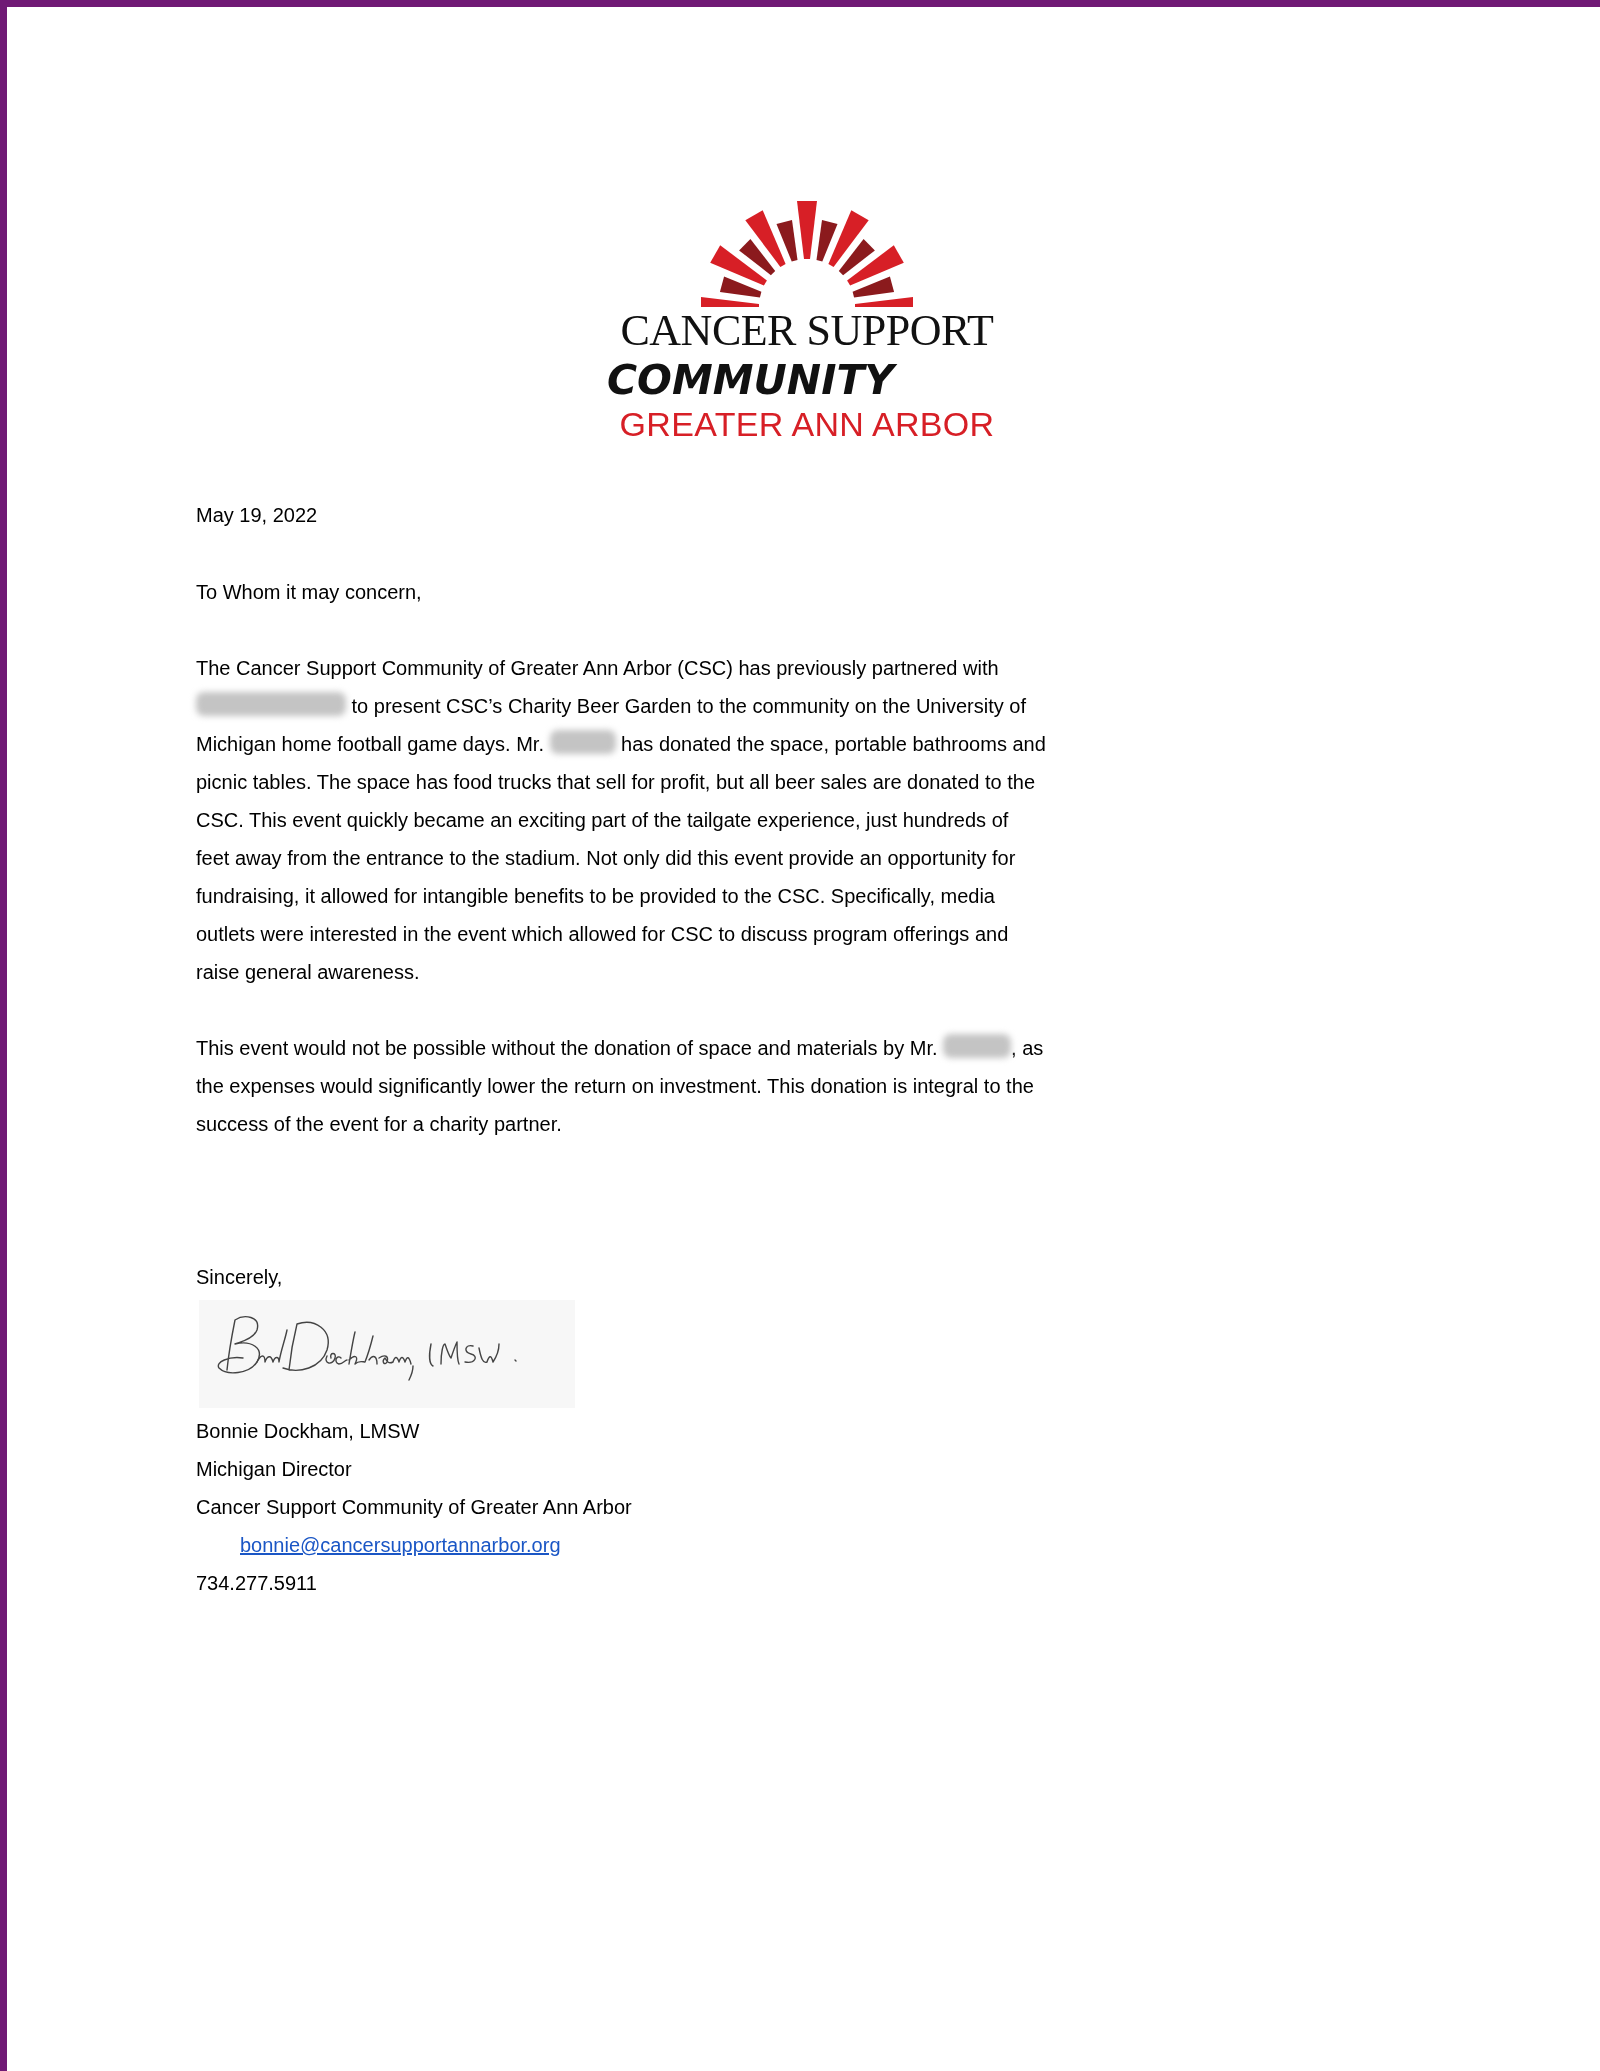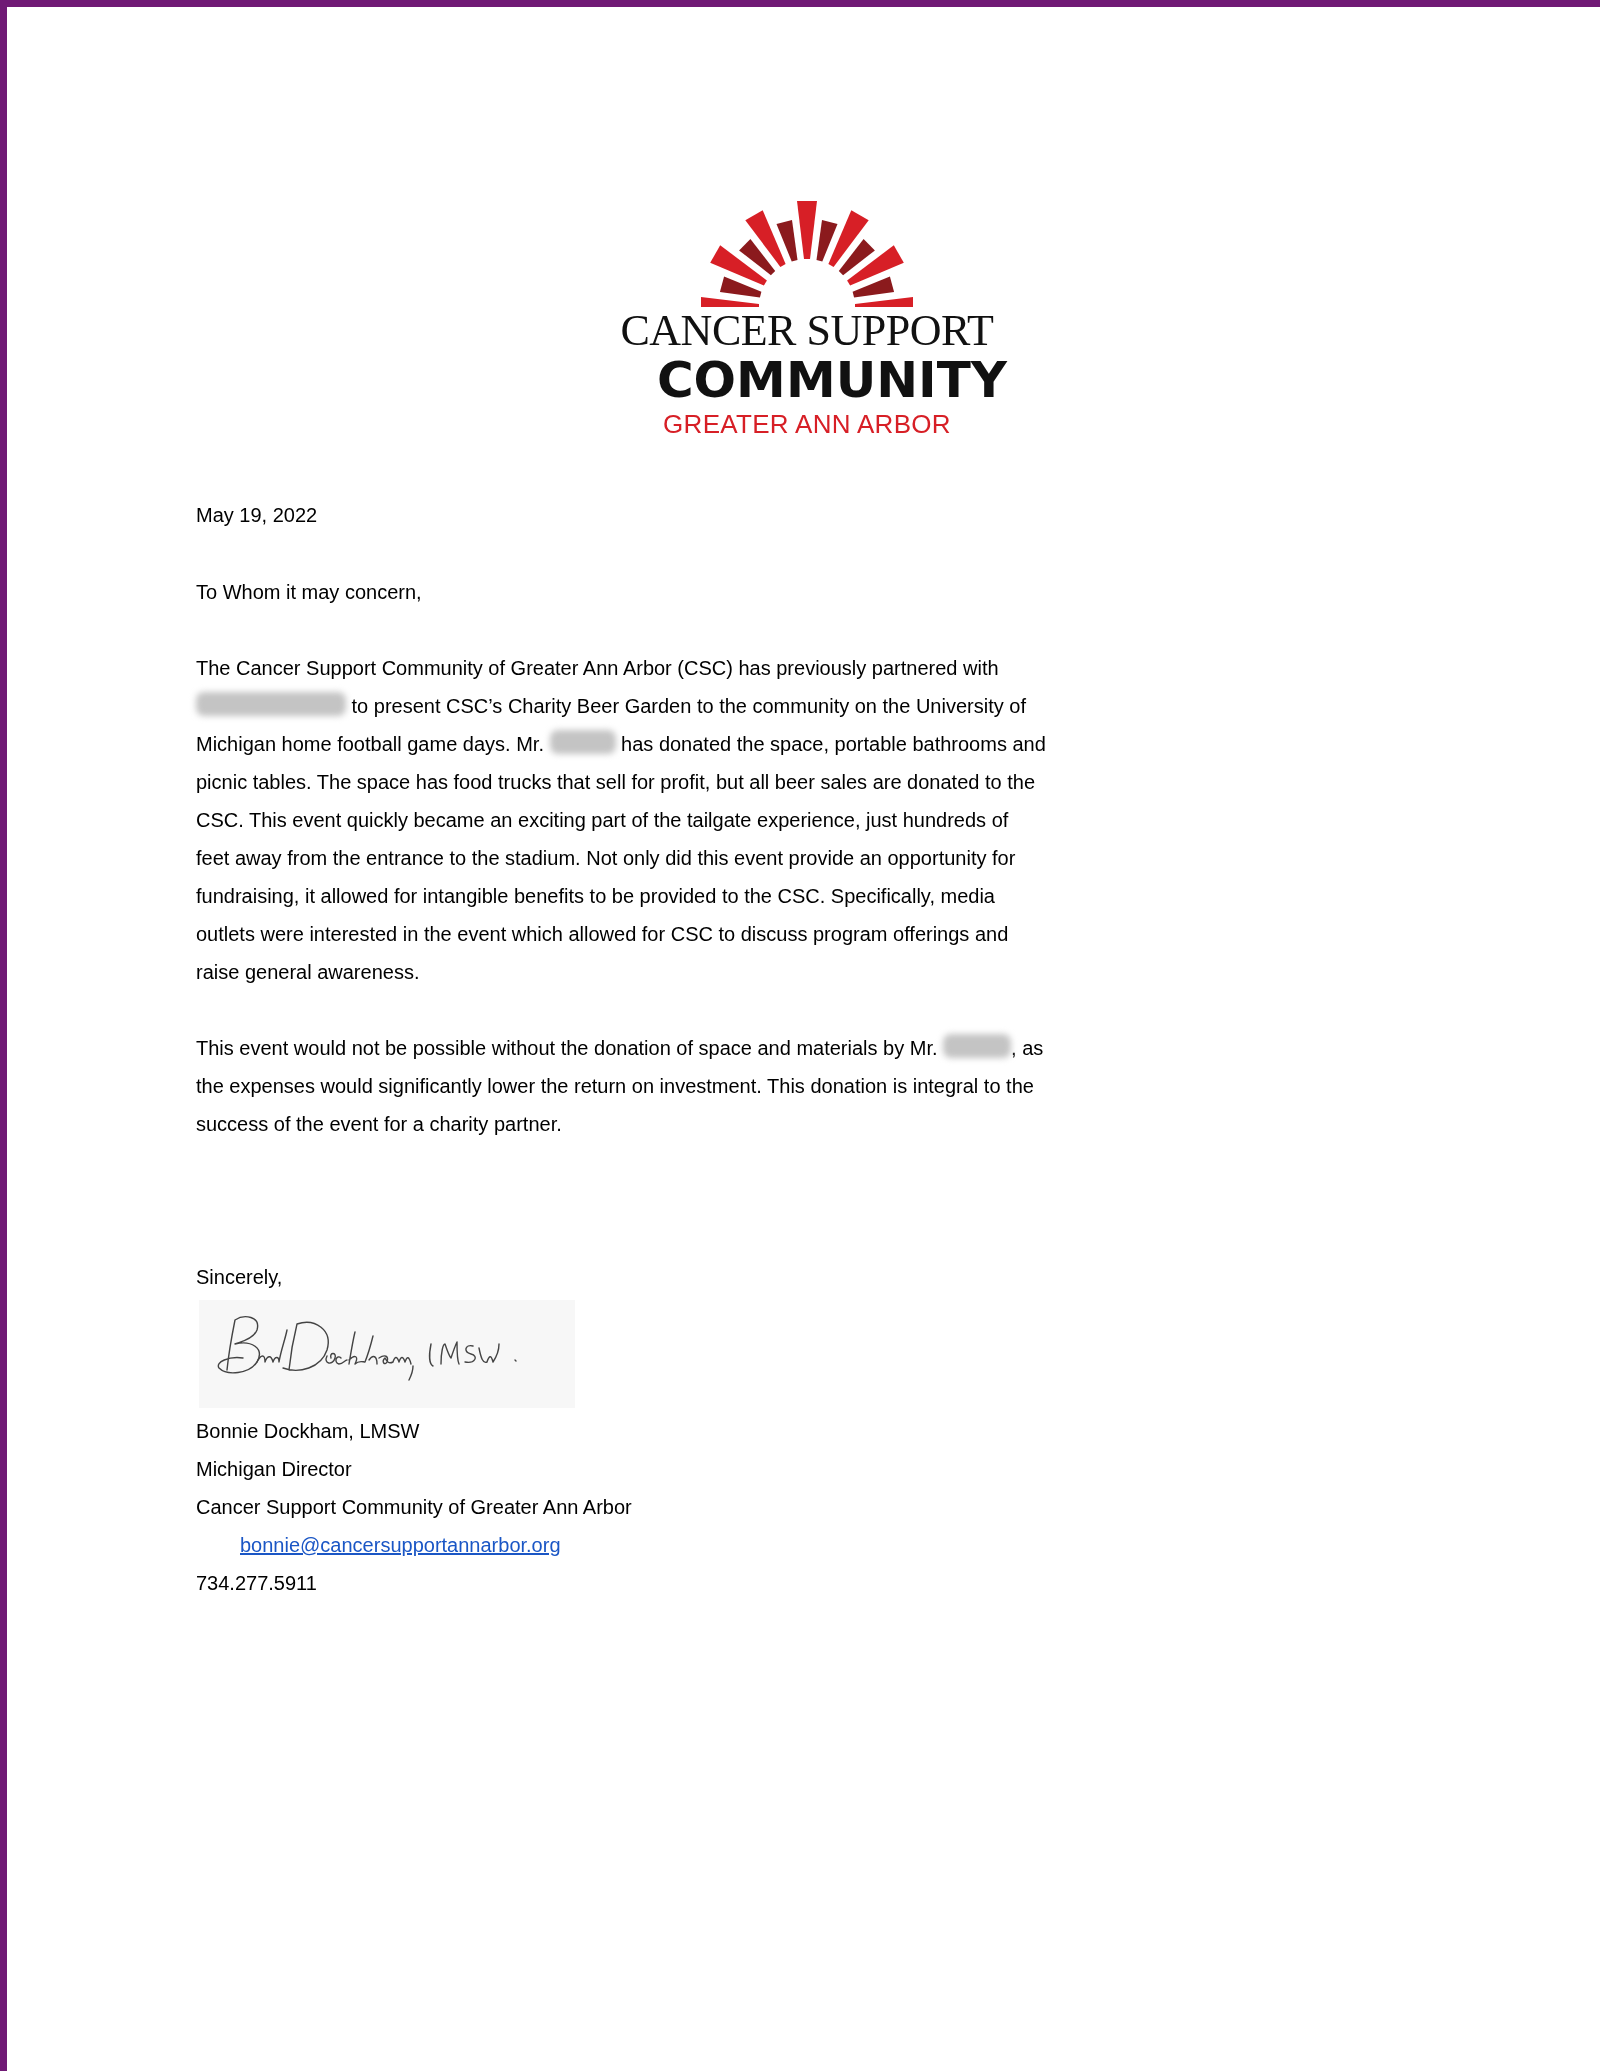--- a/index.html
+++ b/index.html
@@ -11,28 +11,28 @@
     background: #ffffff;
   }
   .logo { position: absolute; left: 600px; top: 190px; width: 400px; height: 250px; }
   .logo svg { display: block; }
   .logo-line1 {
     position: absolute; left: 0; width: 400px; top: 112px; text-align: center;
     font-family: "Liberation Serif", "DejaVu Serif", serif;
     font-size: 44px; line-height: 44px; color: #111111; letter-spacing: -0.5px;
   }
   .logo-line2 {
-    position: absolute; left: 0; width: 400px; top: 158px; text-align: right;
+    position: absolute; left: 0; width: 400px; top: 158px; text-align: left;
     font-family: "DejaVu Sans", "Liberation Sans", sans-serif;
-    font-weight: bold; font-size: 50px; line-height: 50px; color: #111111; letter-spacing: 0px;
+    font-weight: bold; font-size: 41px; line-height: 50px; color: #111111; letter-spacing: 0px; font-style: italic;
   }
   .logo-line3 {
     position: absolute; left: 0; width: 400px; top: 210px; text-align: center;
     font-family: "Liberation Sans", "DejaVu Sans", sans-serif;
-    font-size: 26px; line-height: 34px; color: #d71f26; letter-spacing: 0.3px;
+    font-size: 34px; line-height: 34px; color: #d71f26; letter-spacing: 0.3px;
   }
   .text {
     position: absolute; left: 189px;
     font-family: "Liberation Sans", "DejaVu Sans", sans-serif;
     font-size: 20px; line-height: 38px; color: #000000; white-space: nowrap;
   }
   .line { display: block; height: 38px; }
   .blur {
     display: inline-block; height: 24px; vertical-align: -3px;
     background: #c4c4c4; border-radius: 8px;

